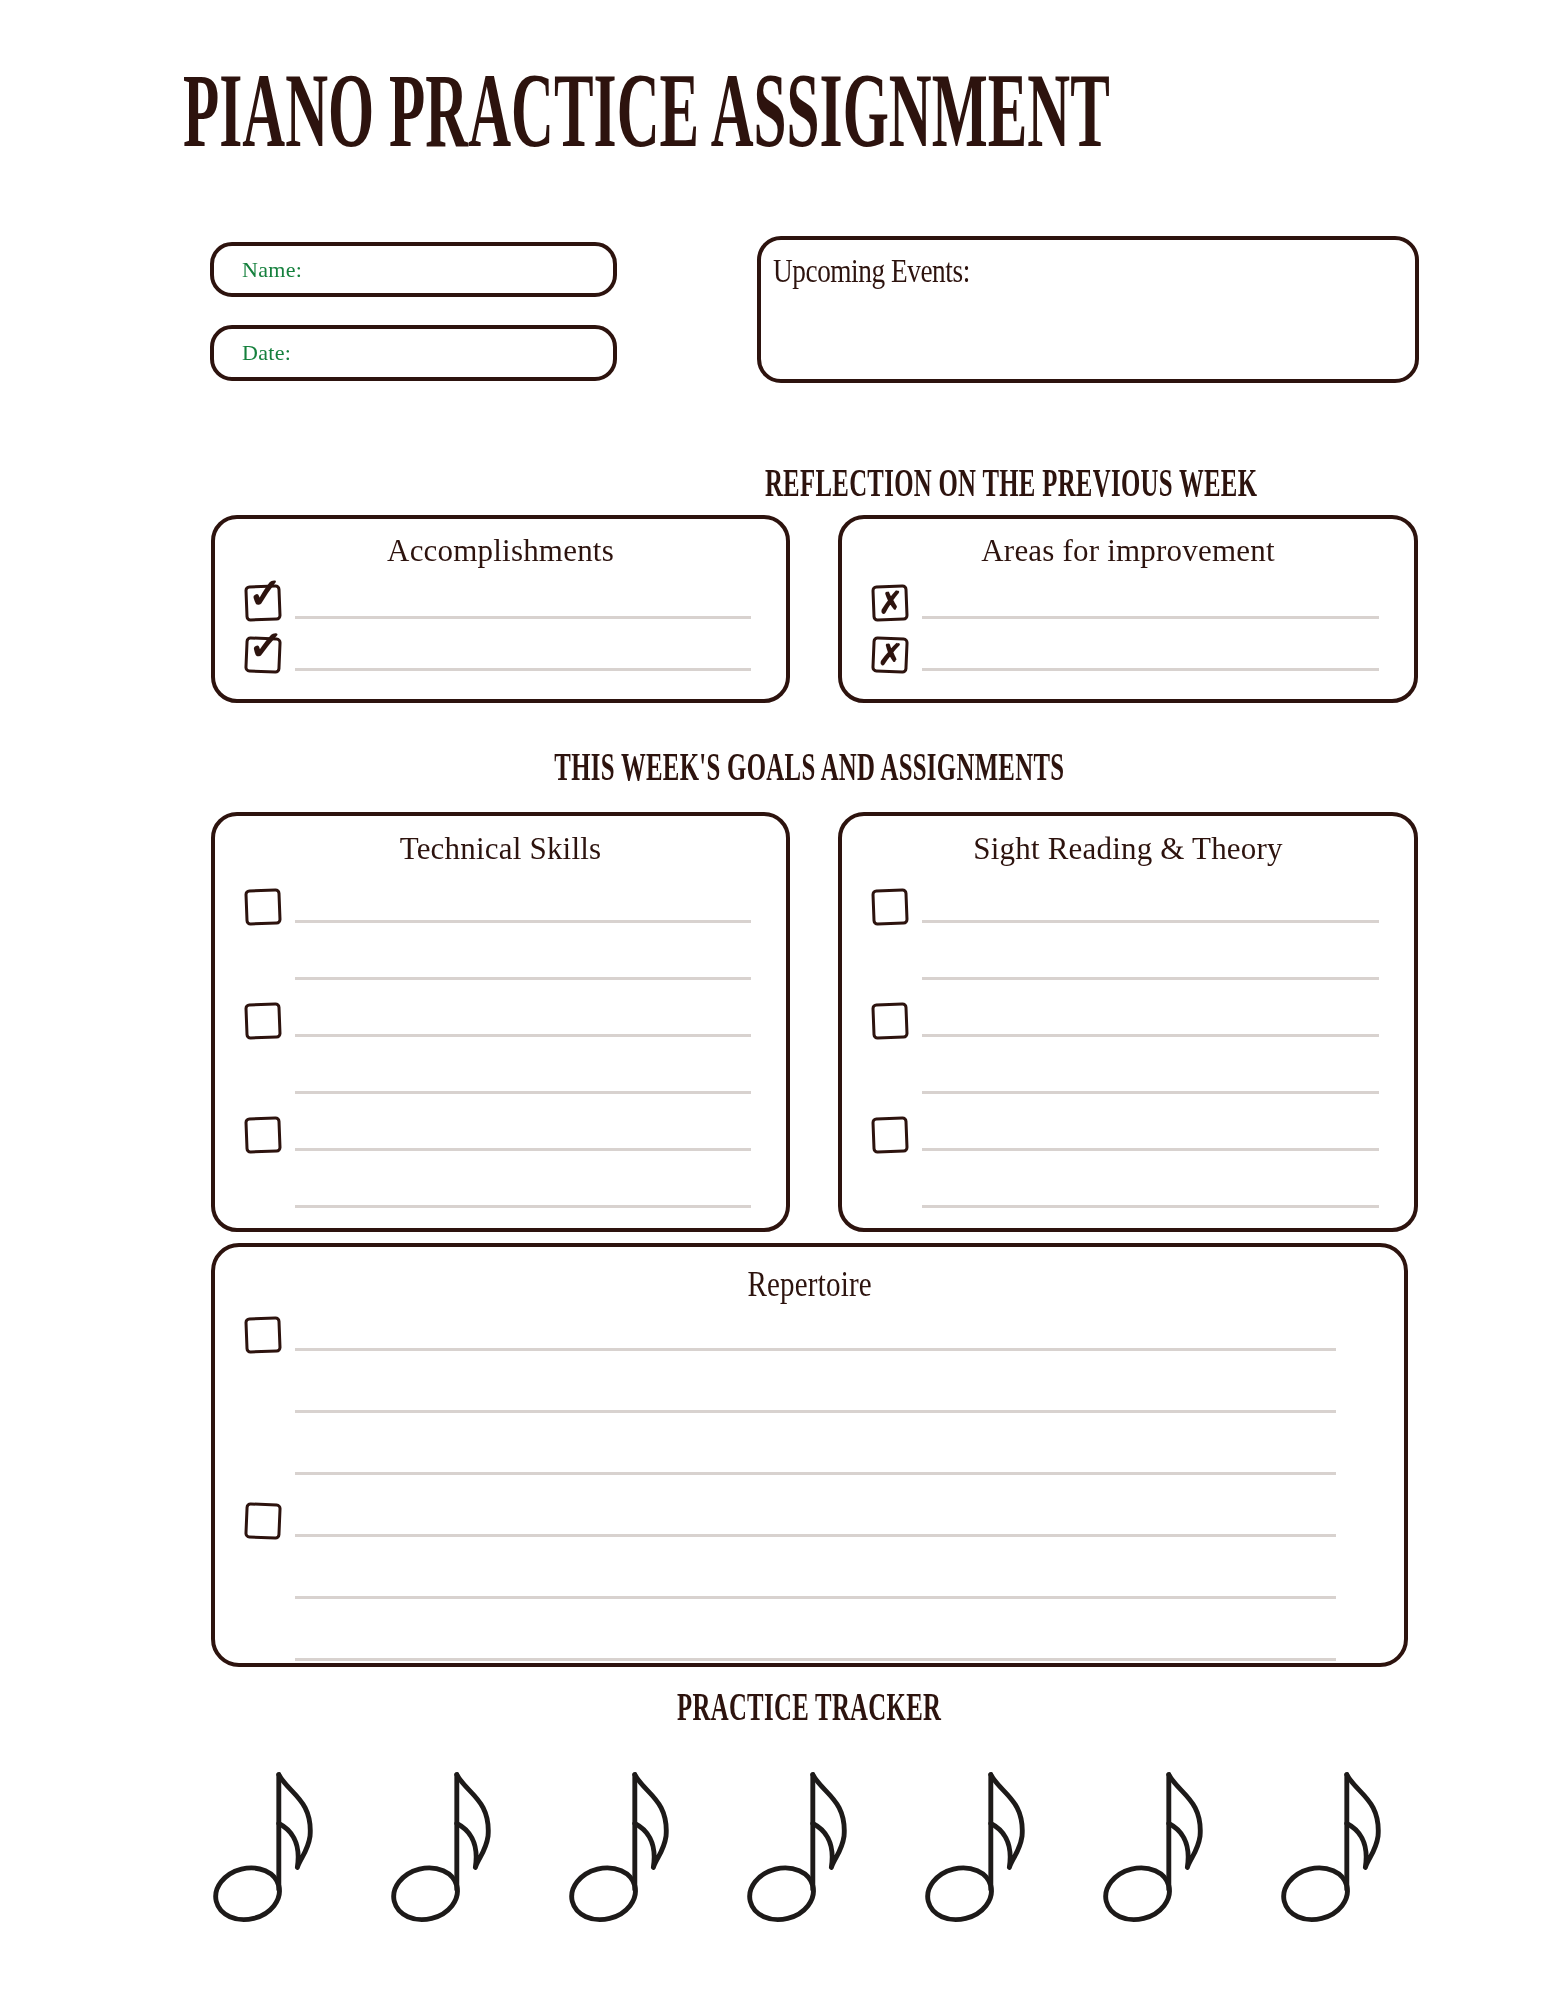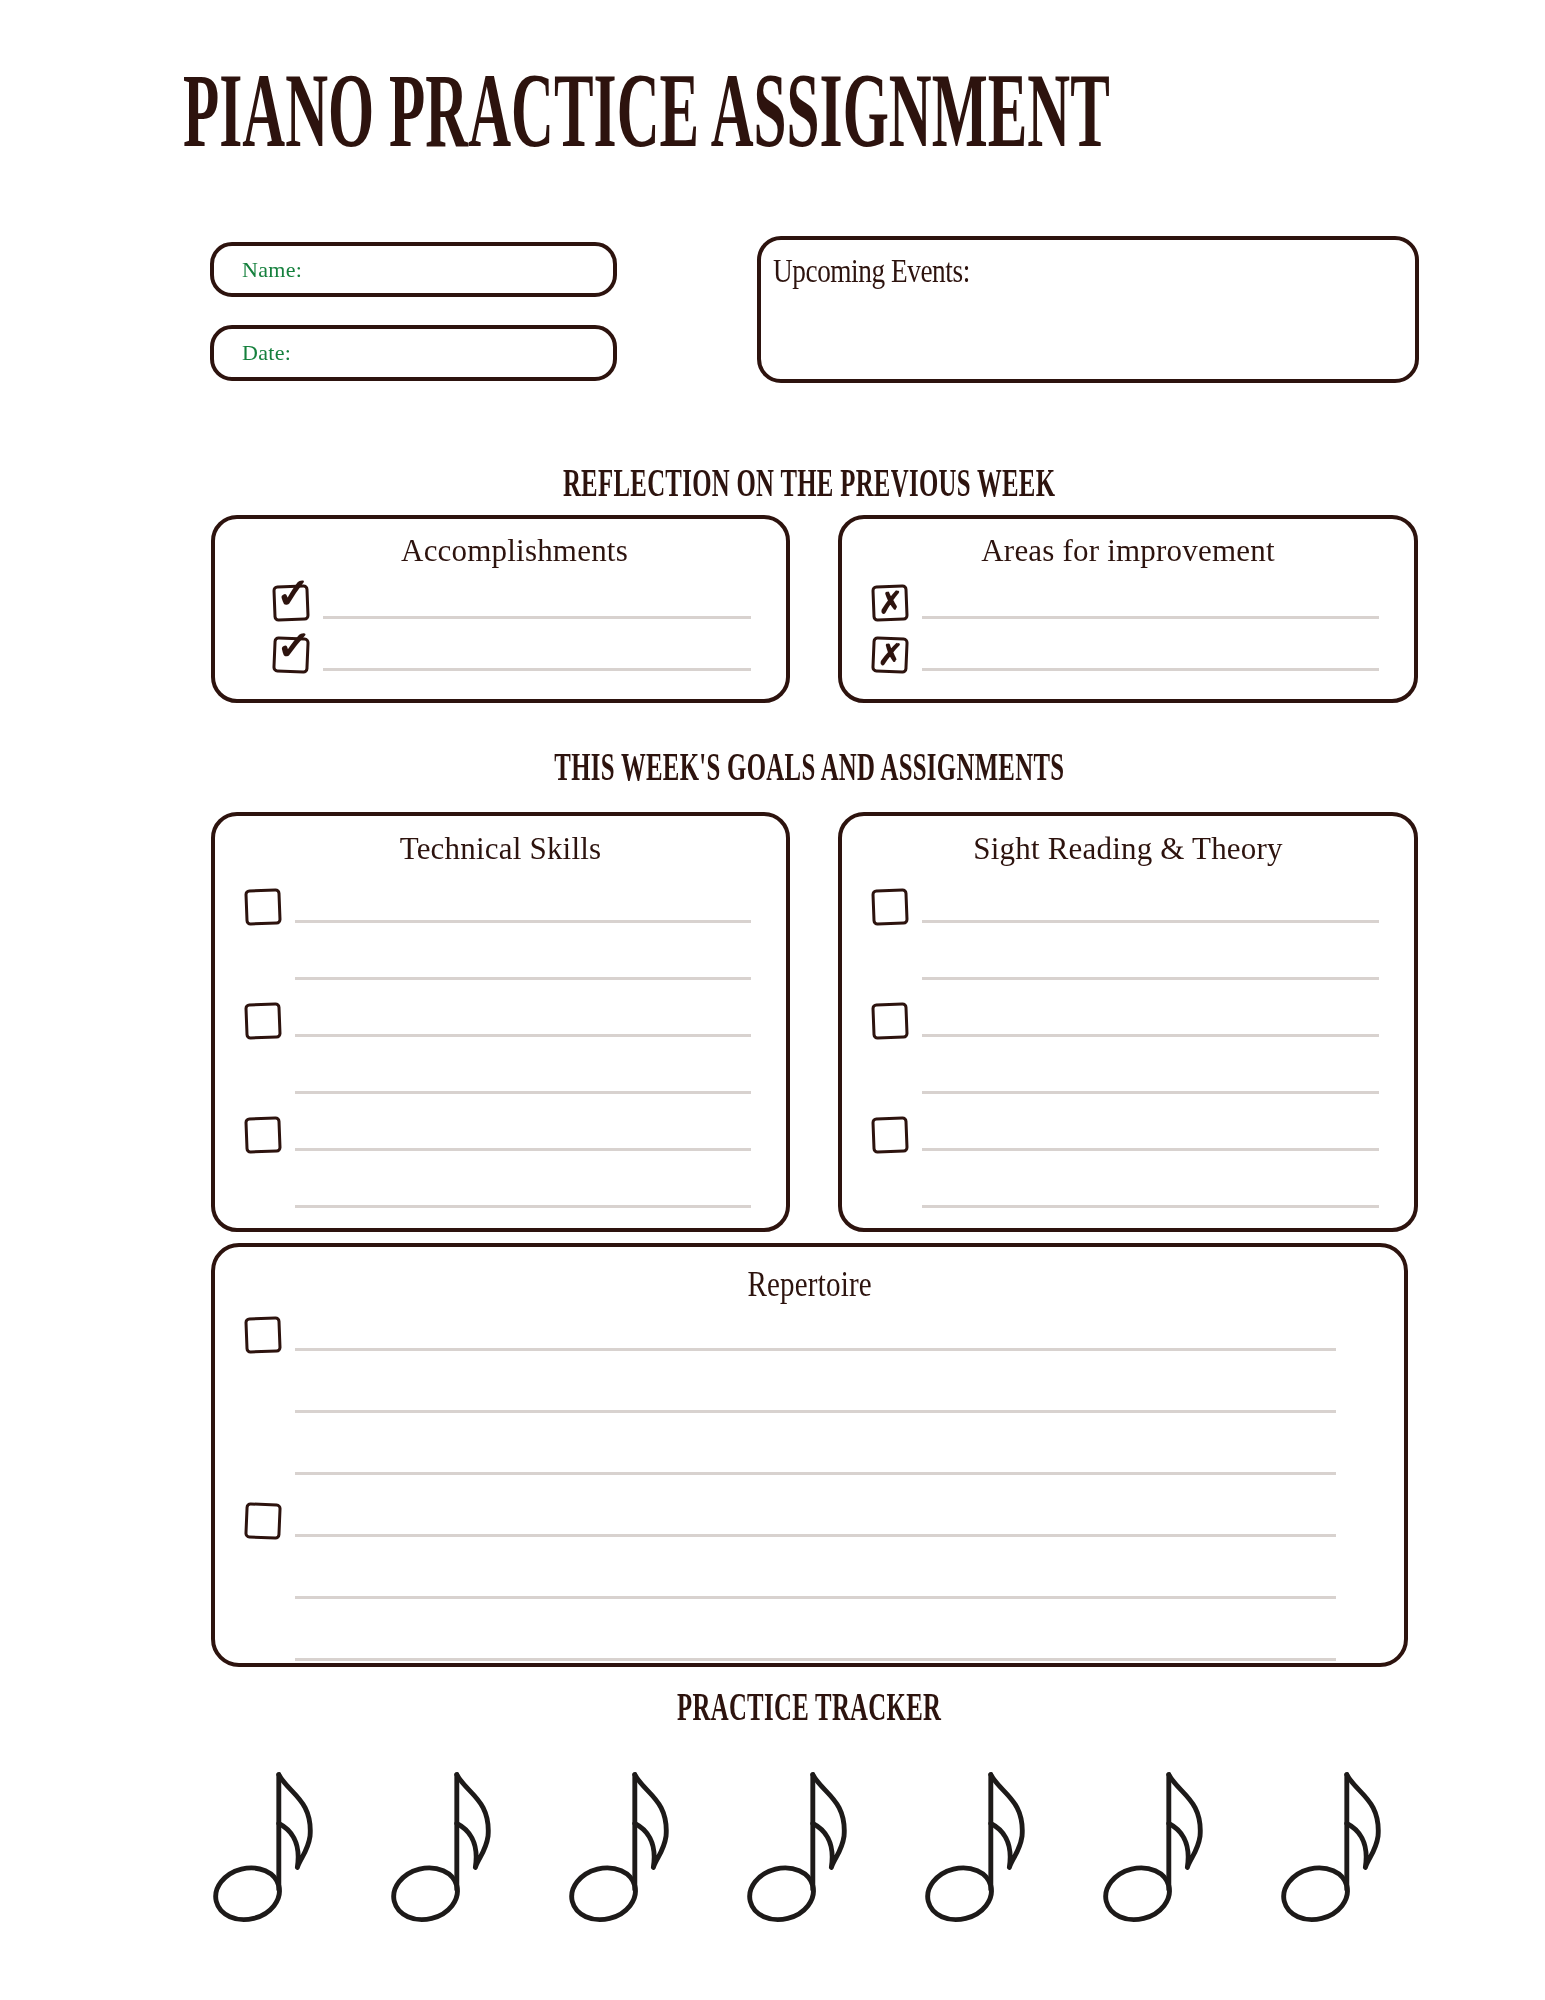--- a/index.html
+++ b/index.html
@@ -24,27 +24,27 @@
   .flabel{margin-left:28px;font-size:22px;color:#15803d;letter-spacing:0.3px;}
   .upcoming{position:absolute;left:757px;top:236px;width:662px;height:147px;
     border:4px solid var(--ink);border-radius:24px;background:#fff;}
   .ulabel{position:absolute;left:12px;top:12px;display:inline-block;font-size:31px;color:var(--ink);
     transform:scale(0.88,1.06);transform-origin:left top;letter-spacing:-0.5px;}
 
   
   .heading{position:absolute;left:210px;width:1198px;text-align:center;white-space:nowrap;}
   .heading .hd{display:inline-block;font-size:40px;font-weight:700;color:var(--ink);
     transform:scale(0.62,1.02);transform-origin:center top;letter-spacing:0.5px;}
-  .h-reflect{top:458px;}
+  .h-reflect{top:458px;text-align:right;}
   .h-goals{top:742px;}
   .h-tracker{top:1682px;}
 
   
   .box{position:absolute;border:4px solid var(--ink);border-radius:26px;background:#fff;}
-  .box.refl-l{left:211px;top:515px;width:579px;height:188px;padding-left:28px;}
+  .box.refl-l{left:211px;top:515px;width:579px;height:188px;}
   .box.refl-r{left:838px;top:515px;width:580px;height:188px;}
   .box.goal-l{left:211px;top:812px;width:579px;height:420px;}
   .box.goal-r{left:838px;top:812px;width:580px;height:420px;}
   .box.rep{left:211px;top:1243px;width:1197px;height:424px;border-radius:28px;}
 
   .btitle{text-align:center;font-size:31px;color:var(--ink);letter-spacing:0.2px;}
   .refl-l .btitle,.refl-r .btitle{margin-top:16px;line-height:32px;}
   .goal-l .btitle,.goal-r .btitle{margin-top:16px;line-height:34px;}
   .rep .btitle{margin-top:18px;line-height:36px;text-align:center;}
   .rep .btitle span{display:inline-block;transform:scale(0.88,1.08);transform-origin:center top;font-size:33px;}

